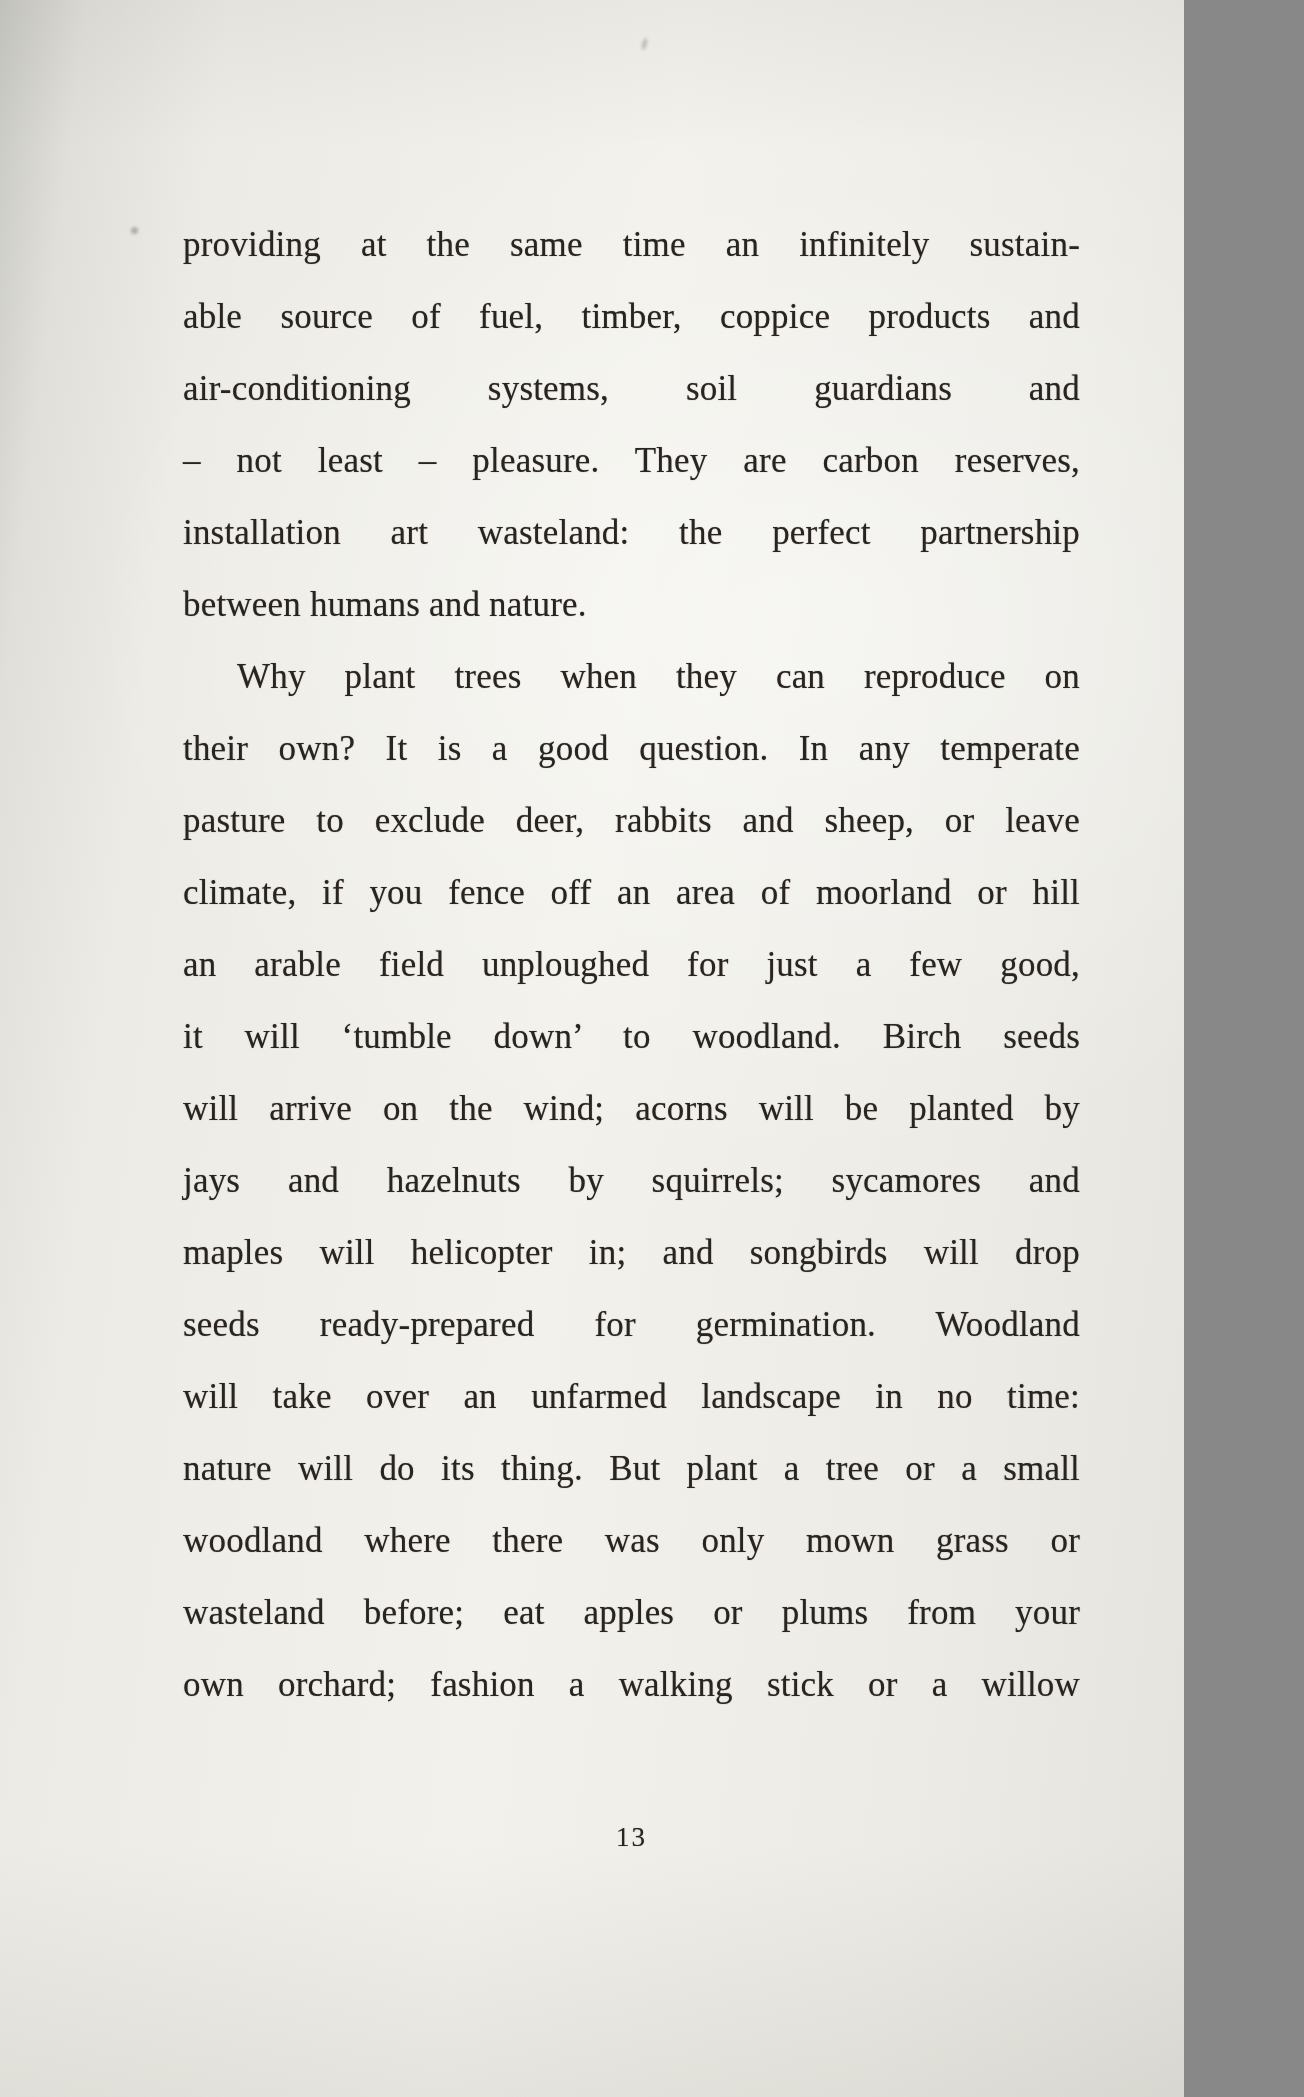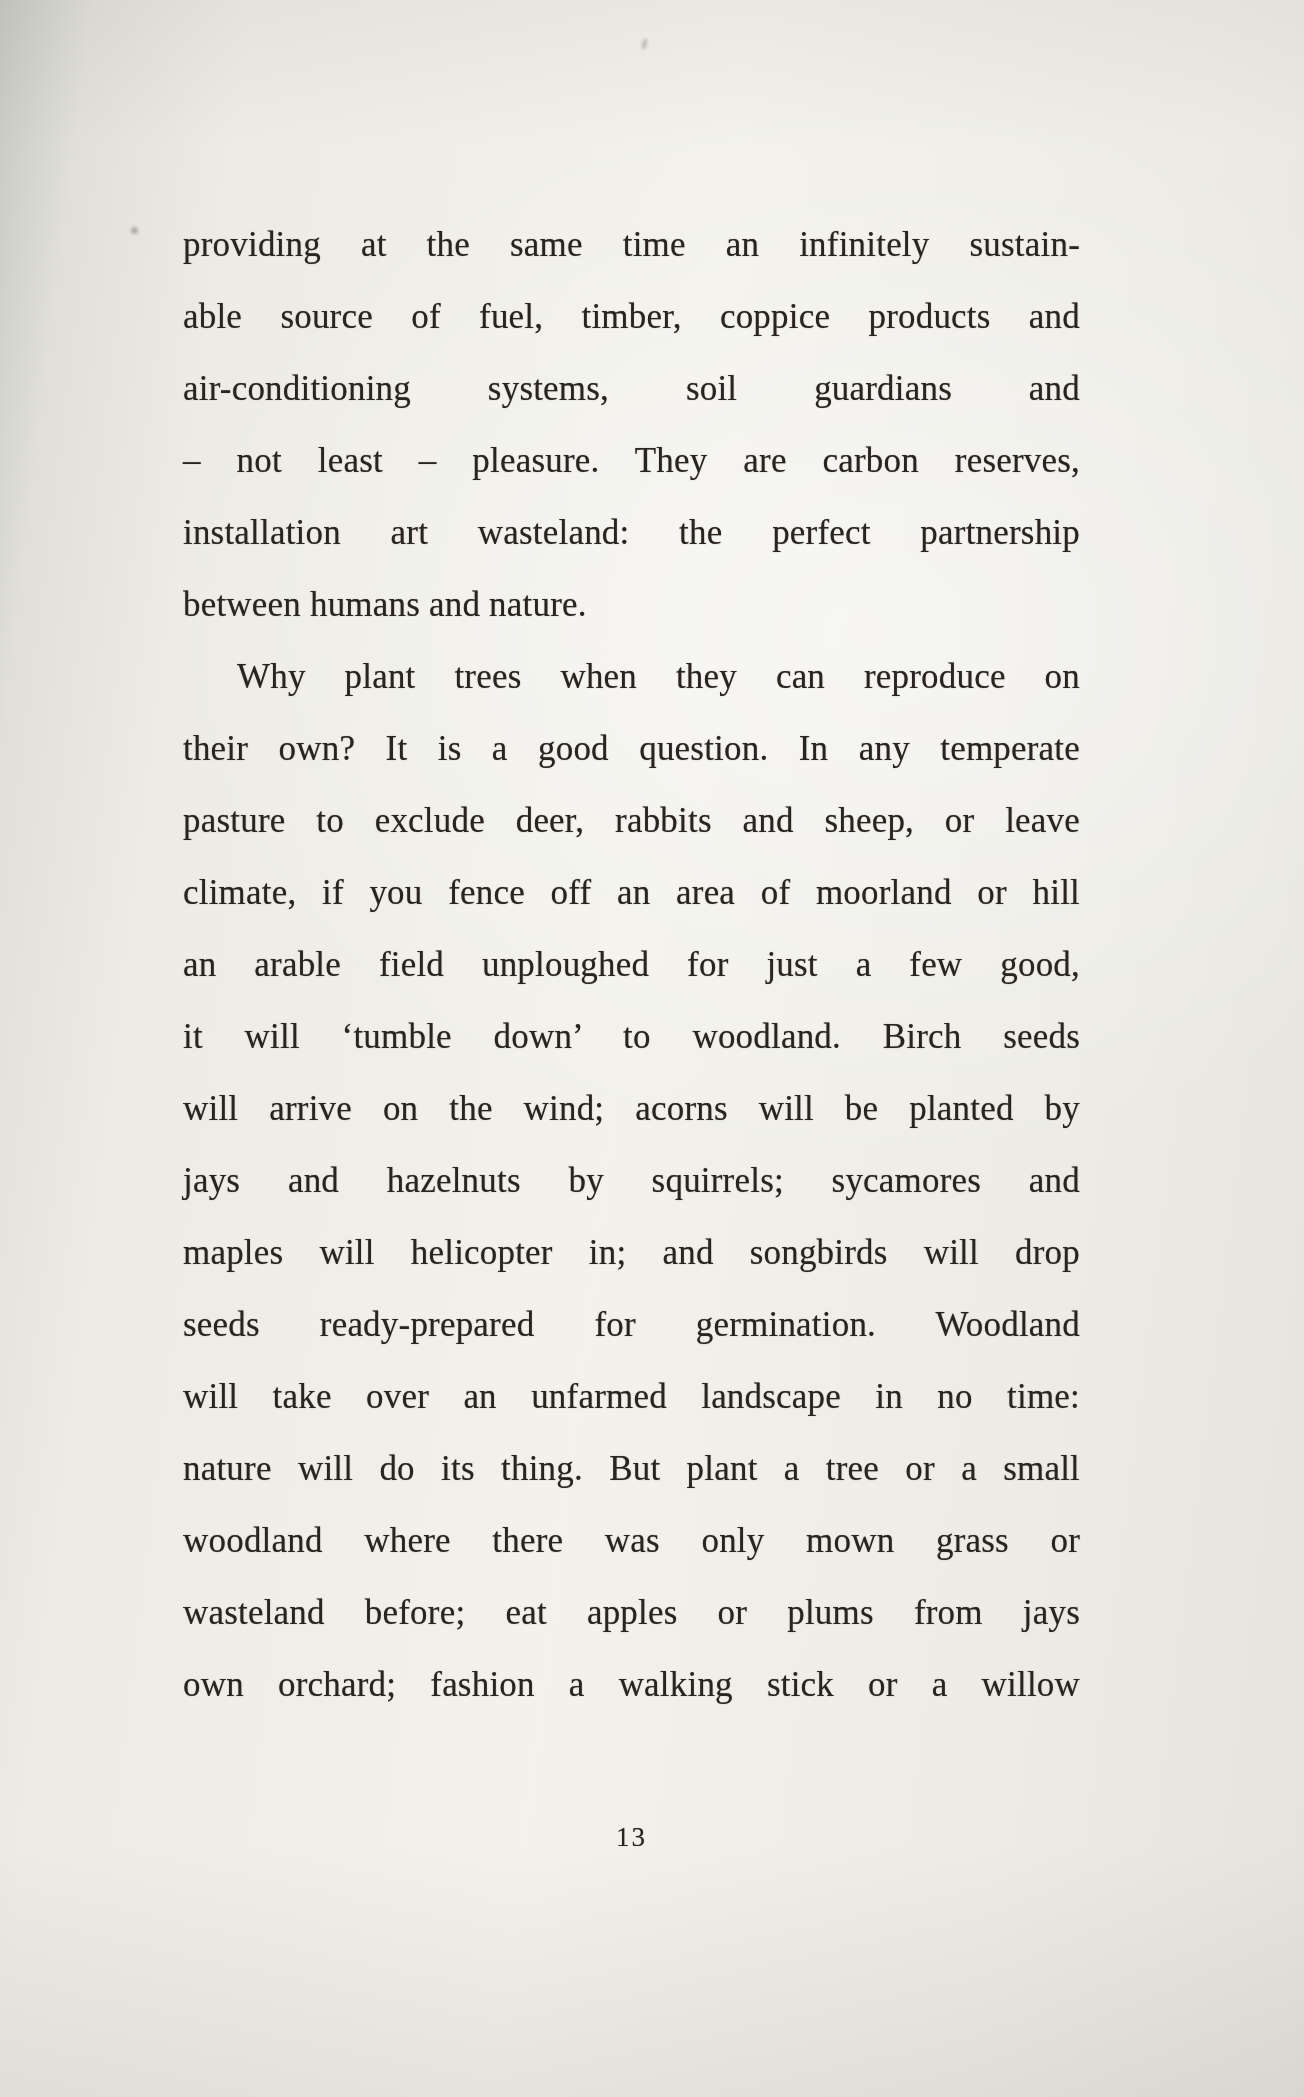--- a/index.html
+++ b/index.html
@@ -1,18 +1,18 @@
 <!DOCTYPE html>
 <html><head>
 <meta charset="utf-8">
 <style>
   html, body { margin: 0; padding: 0; background: #888; }
   .photo {
     position: relative;
-    width: 1304px;
+    width: 1184px;
     height: 2097px;
     margin: 0;
     overflow: hidden;
     font-family: "Liberation Serif", "DejaVu Serif", serif;
     color: #29241f;
     background:
       radial-gradient(ellipse 980px 760px at 66% 30%, rgba(255,255,255,0.45), rgba(255,255,255,0) 72%),
       linear-gradient(to bottom, rgba(115,115,105,0.07) 0%, rgba(115,115,105,0) 7%, rgba(115,115,105,0) 88%, rgba(105,105,95,0.10) 100%),
       linear-gradient(97deg, #c7c7c1 0%, #e0dfd9 6%, #ecebe5 16%, #f2f1eb 48%, #ecebe5 78%, #e4e3dd 100%);
   }
@@ -80,18 +80,18 @@
       <div class="line">climate, if you fence off an area of moorland or hill</div>
       <div class="line">an arable field unploughed for just a few good,</div>
       <div class="line">it will ‘tumble down’ to woodland. Birch seeds</div>
       <div class="line">will arrive on the wind; acorns will be planted by</div>
       <div class="line">jays and hazelnuts by squirrels; sycamores and</div>
       <div class="line">maples will helicopter in; and songbirds will drop</div>
       <div class="line">seeds ready-prepared for germination. Woodland</div>
       <div class="line">will take over an unfarmed landscape in no time:</div>
       <div class="line">nature will do its thing. But plant a tree or a small</div>
       <div class="line">woodland where there was only mown grass or</div>
-      <div class="line">wasteland before; eat apples or plums from jays</div>
+      <div class="line">wasteland before; eat apples or plums from your</div>
       <div class="line">own orchard; fashion a walking stick or a willow</div>
     </div>
 
   <div class="page-number">13</div>
 </div>
 
 </body></html>

